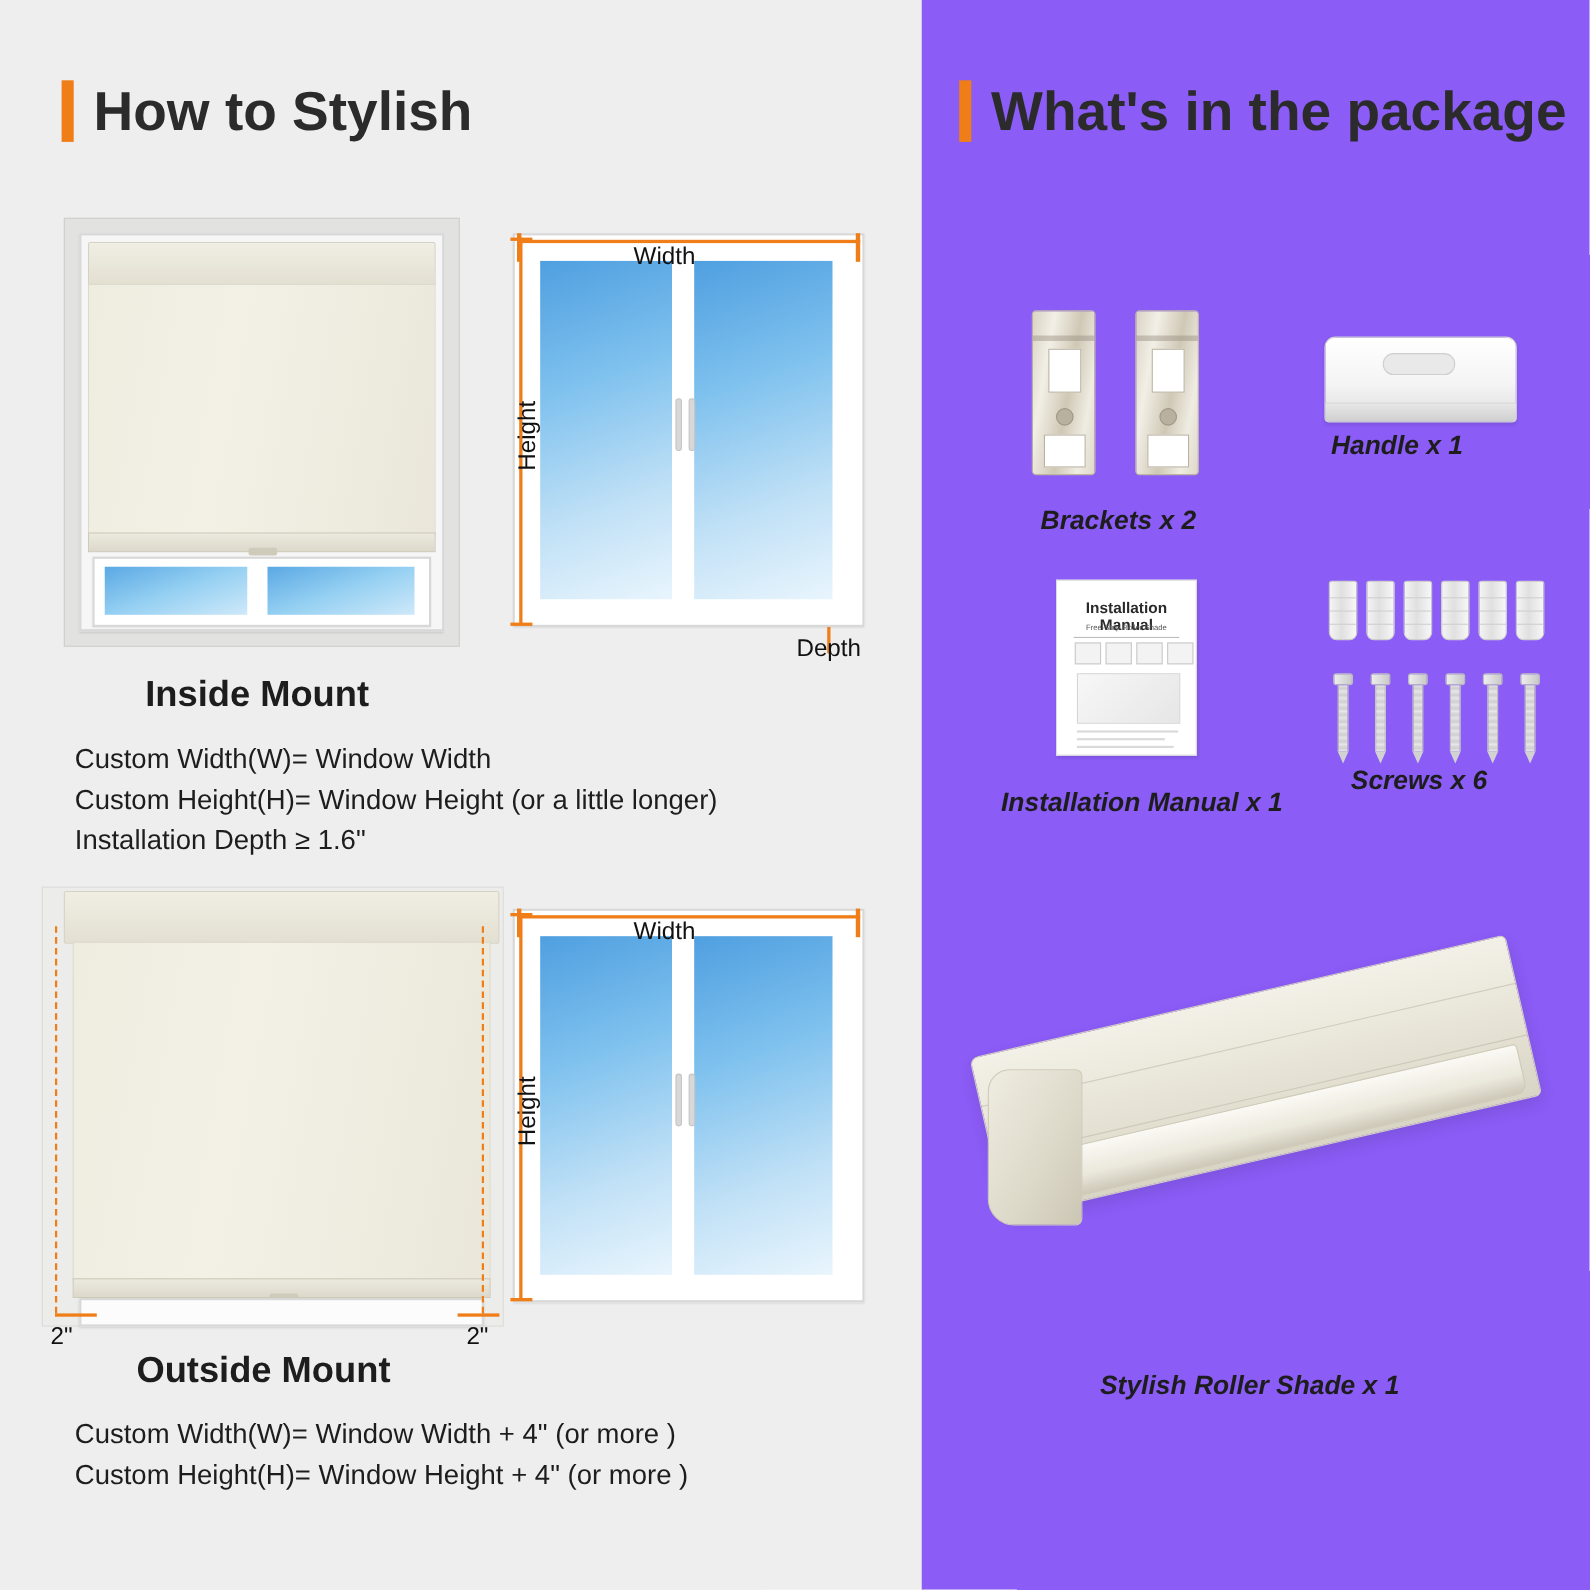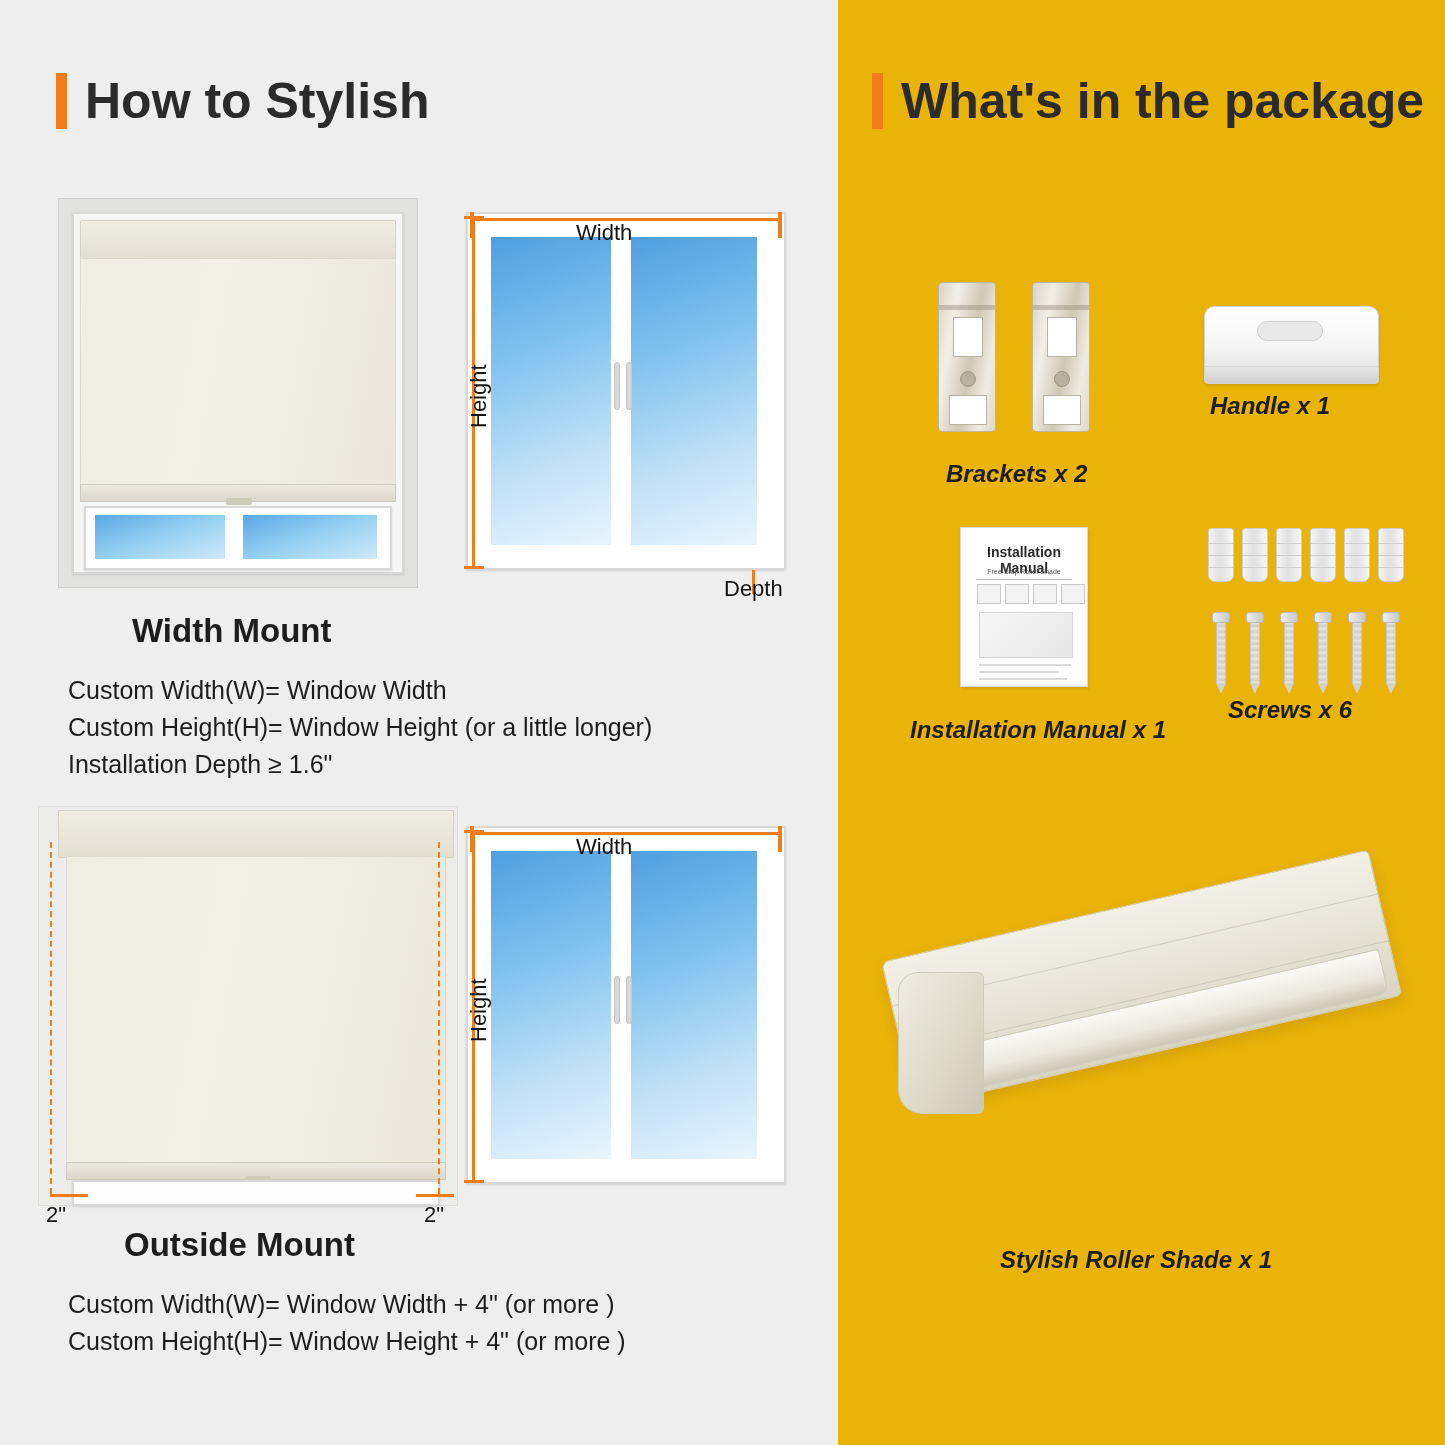--- a/index.html
+++ b/index.html
@@ -23,21 +23,21 @@
     position: relative;
     width: 838px;
     height: 1445px;
     background: #eeeeee;
     box-sizing: border-box;
   }
   .col-right {
     position: relative;
     width: 607px;
     height: 1445px;
-    background: #eab308;
+    background: #8b5cf6;
     box-sizing: border-box;
   }
   .divider {
     position: absolute;
     left: 838px;
     top: 0;
     width: 2px;
     height: 1445px;
     background: #b9b9b9;
   }
@@ -402,21 +402,21 @@
       <div class="tick" style="left:12px; top:18px; width:20px; height:3px;"></div>
       <div class="tick" style="left:12px; top:368px; width:20px; height:3px;"></div>
       <div class="tick" style="left:20px; top:18px; width:3px; height:352px;"></div>
       <div class="meas-label vert" style="left:14px; top:230px;">Height</div>
 
       <div class="tick" style="left:300px; top:372px; width:3px; height:24px;"></div>
       <div class="meas-label" style="left:272px; top:378px;">Depth</div>
     </div>
 
     <div class="mount-block" style="left:132px; top:612px;">
-      <div class="mount-title">Width Mount</div>
+      <div class="mount-title">Inside Mount</div>
     </div>
 
     <div class="mount-block" style="left:68px; top:668px;">
       <div class="mount-line">Custom Width(W)= Window Width</div>
       <div class="mount-line">Custom Height(H)= Window Height (or a little longer)</div>
       <div class="mount-line">Installation Depth ≥ 1.6"</div>
     </div>
 
     <div class="mount-block" style="left:38px; top:806px; width:420px; height:400px;">
       <div class="wall" style="left:0; top:0; width:420px; height:400px; background:#ececea; border-color:#dcdcda;"></div>

